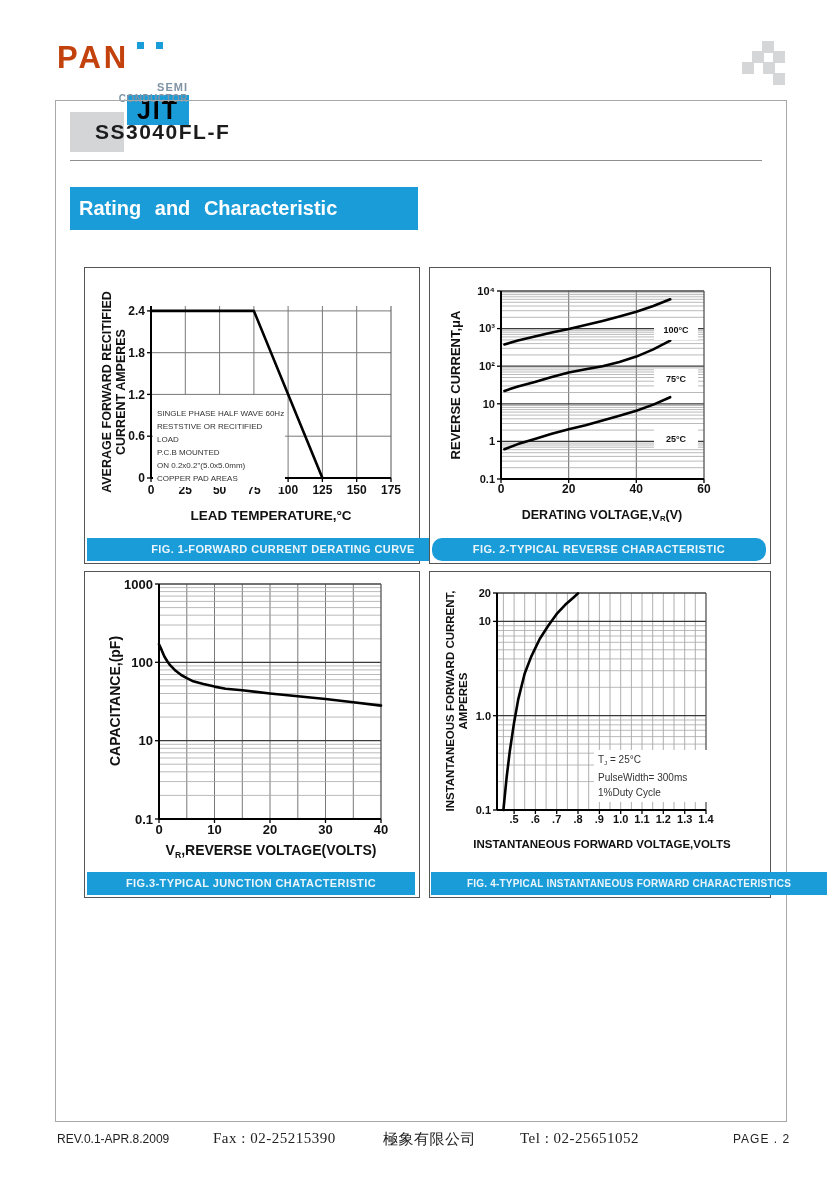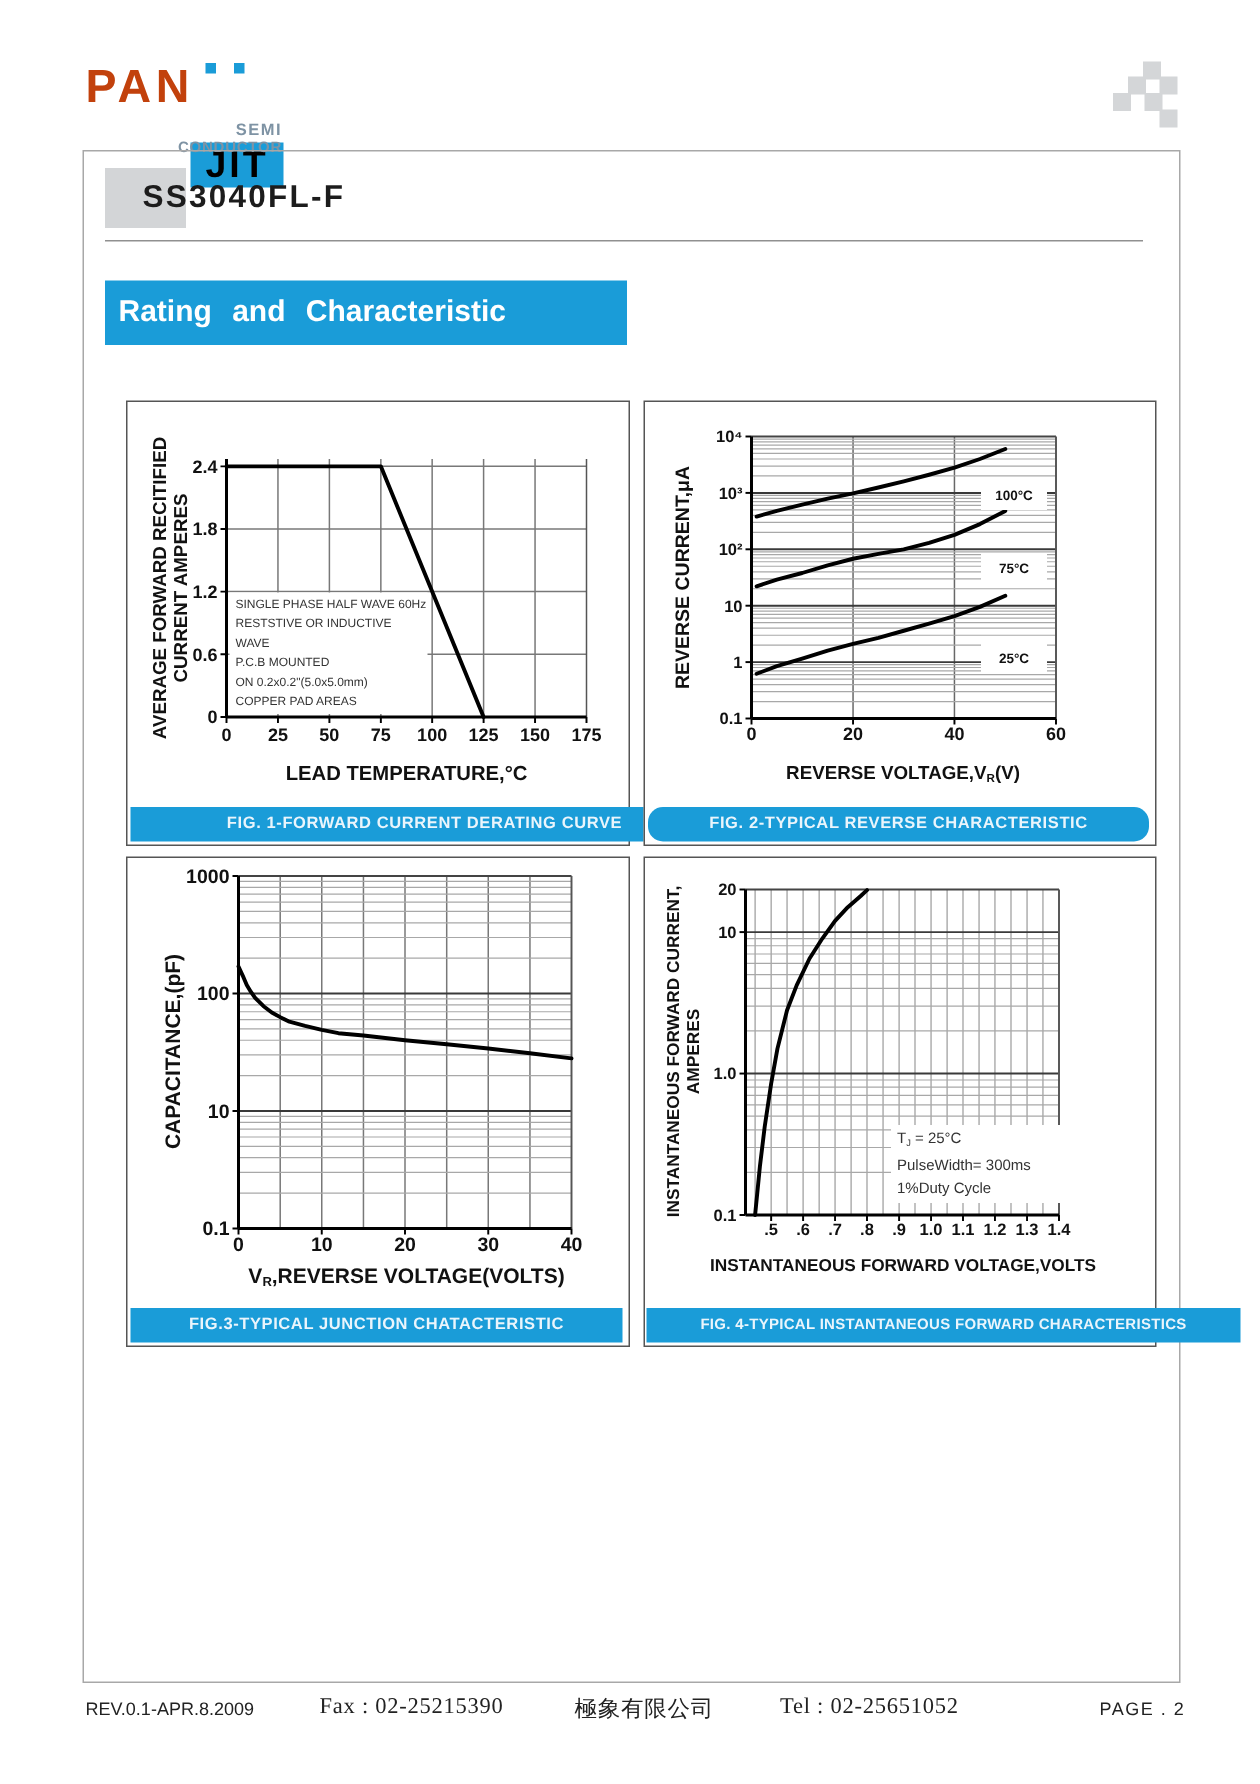--- a/index.html
+++ b/index.html
@@ -100,23 +100,23 @@
         <text x="60" y="172.4" text-anchor="end" font-family="Liberation Sans,sans-serif" font-size="12" font-weight="bold" fill="#111">0.6</text>
         <line x1="62.0" y1="210.0" x2="66.0" y2="210.0" stroke="#000" stroke-width="1.3"></line>
         <text x="60" y="214.2" text-anchor="end" font-family="Liberation Sans,sans-serif" font-size="12" font-weight="bold" fill="#111">0</text>
         <path d="M66.0 42.9 L168.9 42.9 L237.4 210.0" fill="none" stroke="#000" stroke-width="2.6" stroke-linecap="round" stroke-linejoin="round"></path>
       </svg>
     <div class="ylab" style="left:29px;top:124px;font-size:12.5px;">
       <div>AVERAGE FORWARD RECITIFIED</div>
         <div>CURRENT AMPERES</div>
     </div>
     <div class="xlab" style="left:186px;top:240px;font-size:13.5px;">LEAD TEMPERATURE,°C</div>
-    <div class="note" style="left:68px;top:127px;width:128px;font-size:8px;line-height:13px;padding:1px 0 2px 4px;">
+    <div class="note" style="left:68px;top:127px;width:128px;font-size:8px;line-height:13px;padding:12px 0 2px 4px;">
       <div>SINGLE PHASE HALF WAVE 60Hz</div>
-      <div>RESTSTIVE OR INDUCTIVE WAVE</div>
+      <div>RESTSTIVE OR RECITIFIED LOAD</div>
       <div>P.C.B MOUNTED</div>
       <div>ON 0.2x0.2"(5.0x5.0mm)</div>
       <div>COPPER PAD AREAS</div>
     </div>
     <div class="caption accent-bg" style="left: 2px; bottom: 2px; width: 392px; background: rgb(26, 156, 216);">FIG. 1-FORWARD CURRENT DERATING CURVE</div>
   </div>
 
   <div class="abs figbox" style="left:429px;top:267px;width:340px;height:295px;">
     <svg width="340" height="268" viewBox="0 0 340 268">
         <line x1="138.7" y1="23.0" x2="138.7" y2="211.0" stroke="#686868" stroke-width="1"></line>
@@ -188,21 +188,21 @@
         <line x1="67.0" y1="173.4" x2="71.0" y2="173.4" stroke="#000" stroke-width="1.3"></line>
         <text x="65" y="177.3" text-anchor="end" font-family="Liberation Sans,sans-serif" font-size="11" font-weight="bold" fill="#111">1</text>
         <line x1="67.0" y1="211.0" x2="71.0" y2="211.0" stroke="#000" stroke-width="1.3"></line>
         <text x="65" y="214.8" text-anchor="end" font-family="Liberation Sans,sans-serif" font-size="11" font-weight="bold" fill="#111">0.1</text>
         <path d="M74.4 76.4 L87.9 72.6 L104.8 68.4 L121.8 64.4 L138.7 60.9 L155.6 57.0 L172.5 52.9 L189.4 48.5 L206.3 43.8 L223.3 38.0 L240.2 31.3" fill="none" stroke="#000" stroke-width="2.6" stroke-linecap="round" stroke-linejoin="round"></path>
         <path d="M74.4 122.9 L87.9 118.4 L104.8 114.0 L121.8 108.9 L138.7 104.5 L155.6 101.2 L172.5 98.2 L189.4 93.9 L206.3 88.6 L223.3 81.4 L240.2 72.6" fill="none" stroke="#000" stroke-width="2.6" stroke-linecap="round" stroke-linejoin="round"></path>
         <path d="M74.4 181.2 L87.9 176.1 L104.8 171.1 L121.8 165.7 L138.7 161.3 L155.6 157.2 L172.5 152.5 L189.4 147.8 L206.3 142.8 L223.3 136.6 L240.2 129.2" fill="none" stroke="#000" stroke-width="2.6" stroke-linecap="round" stroke-linejoin="round"></path>
       </svg>
     <div class="ylab" style="left:26px;top:117px;font-size:13px;">REVERSE CURRENT,μA</div>
     <div class="xlab" style="left:172px;top:240px;font-size:12.5px;">
-      <span>REVERSE VOLTAGE,V</span><span class="sub">R</span><span>(V)</span>
+      <span>DERATING VOLTAGE,V</span><span class="sub">R</span><span>(V)</span>
     </div>
     <div class="tlabel" style="left:224px;top:52px;">100°C</div>
     <div class="tlabel" style="left:224px;top:101px;">75°C</div>
     <div class="tlabel" style="left:224px;top:161px;">25°C</div>
     <div class="caption accent-bg" style="left: 2px; bottom: 2px; width: 334px; background: rgb(26, 156, 216); border-radius: 10px;">FIG. 2-TYPICAL REVERSE CHARACTERISTIC</div>
   </div>
 
   <div class="abs figbox" style="left:84px;top:571px;width:334px;height:325px;">
     <svg width="334" height="296" viewBox="0 0 334 296">
         <line x1="101.8" y1="12.0" x2="101.8" y2="247.0" stroke="#787878" stroke-width="1"></line>

